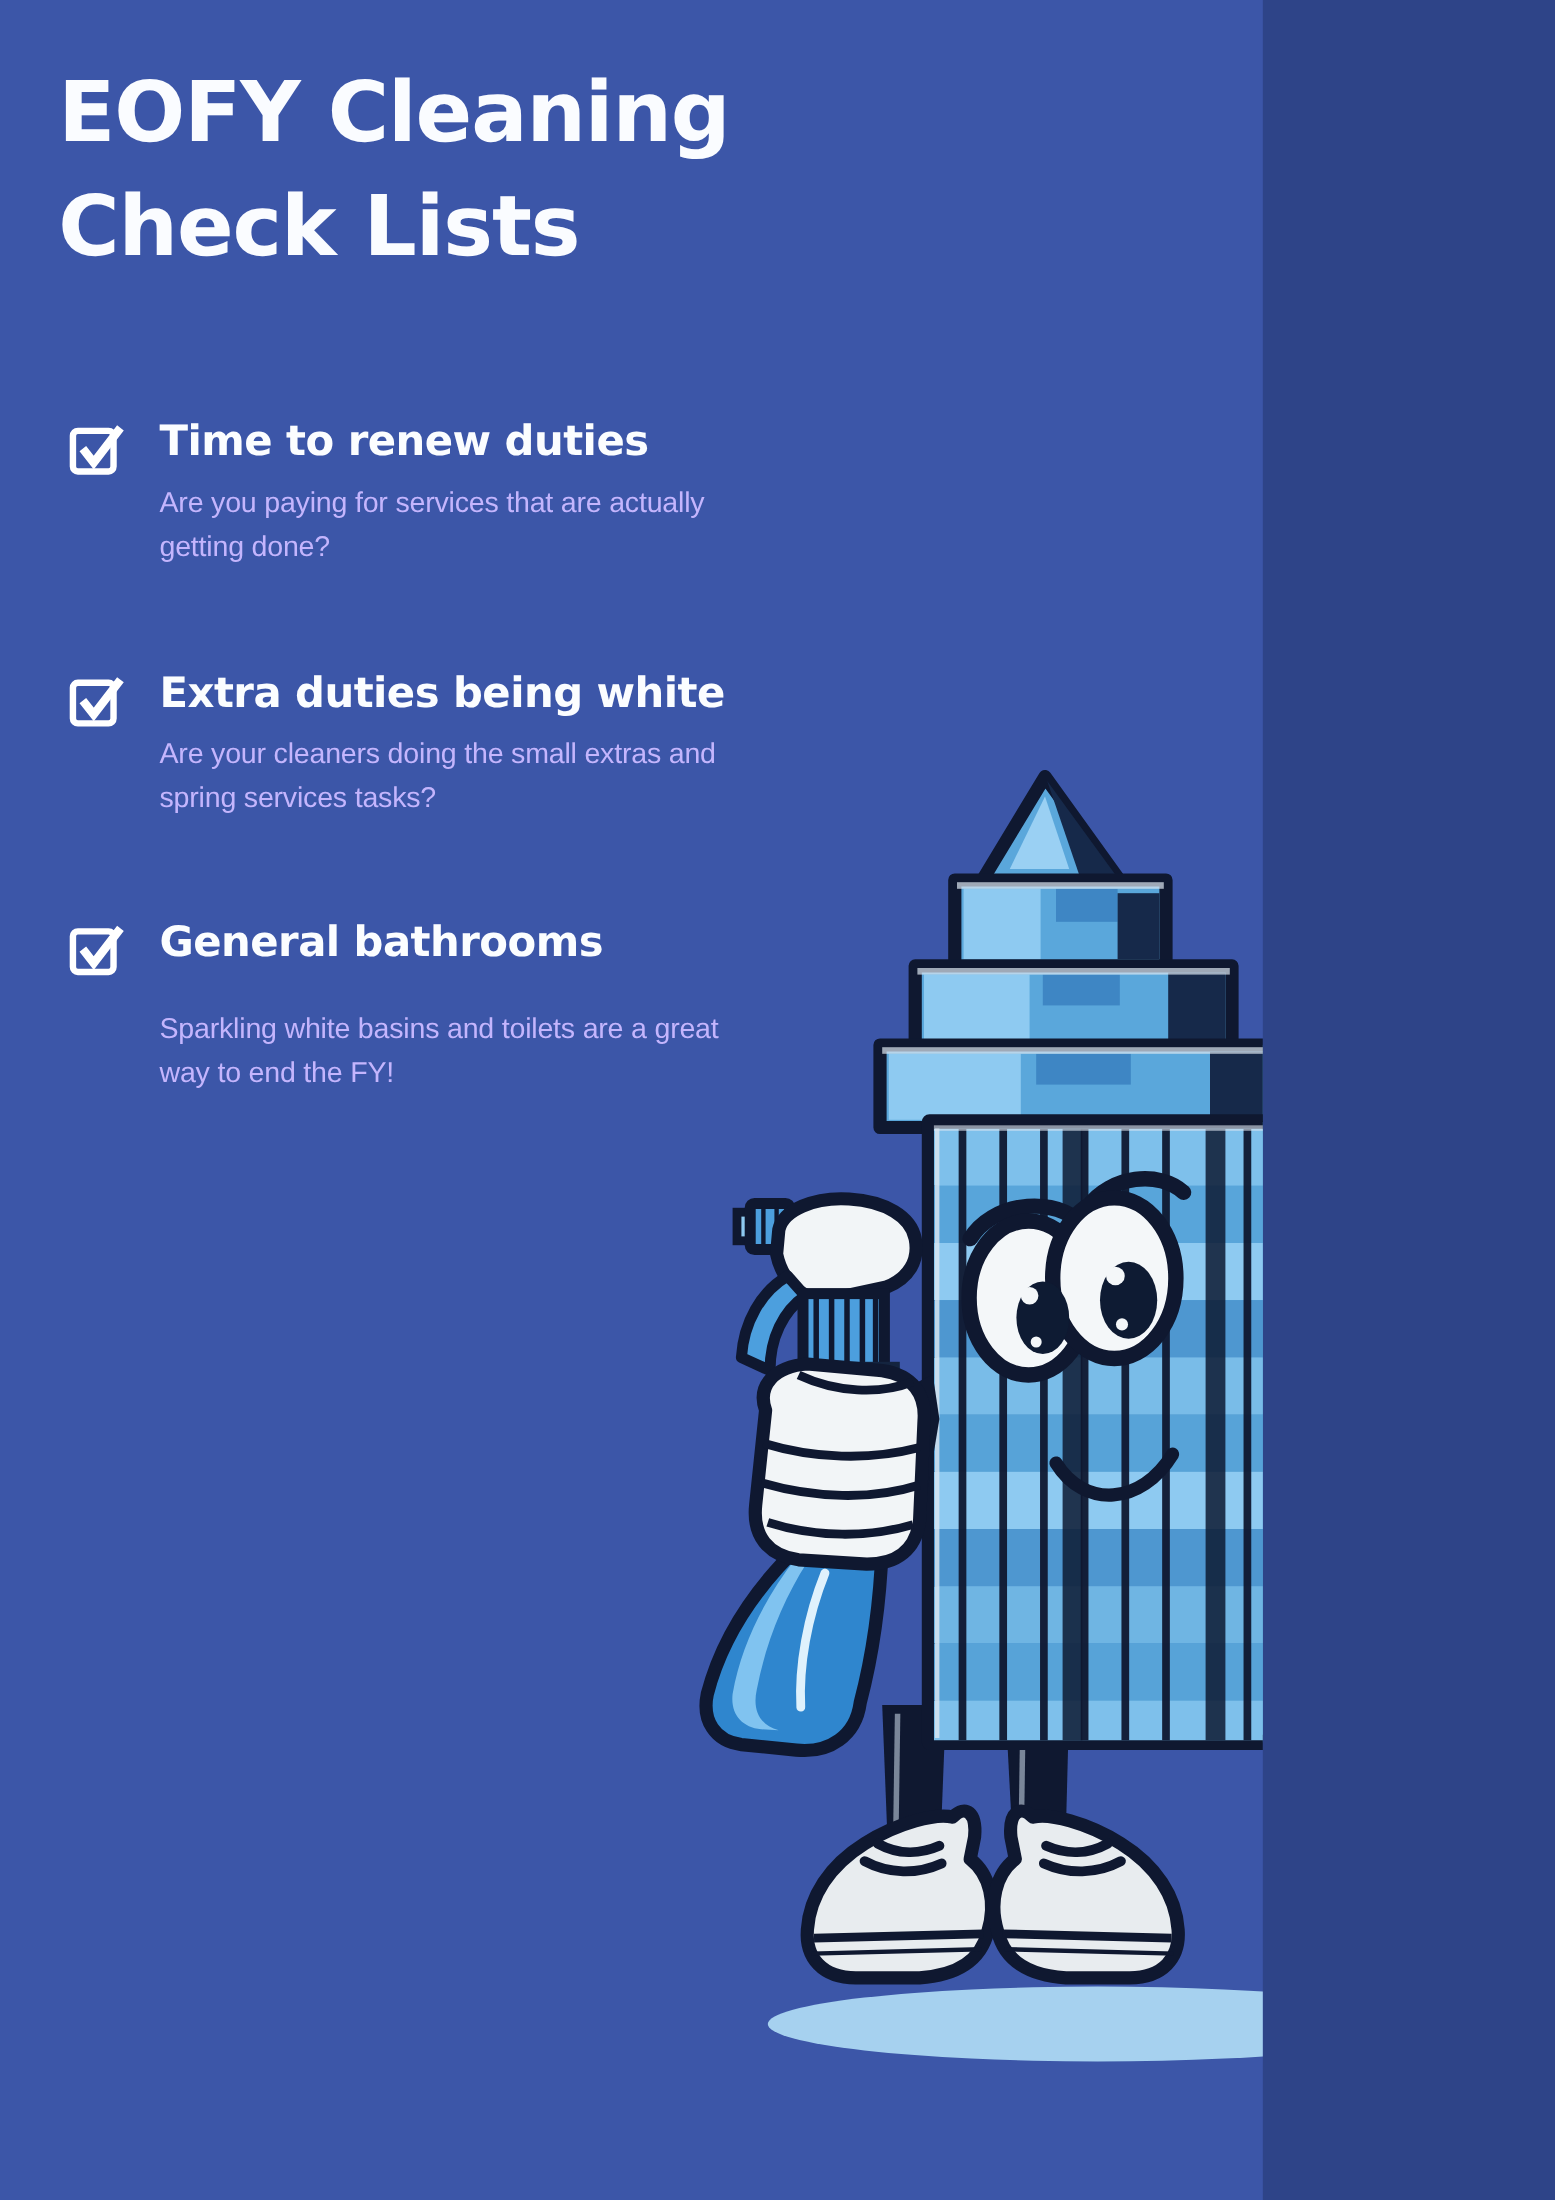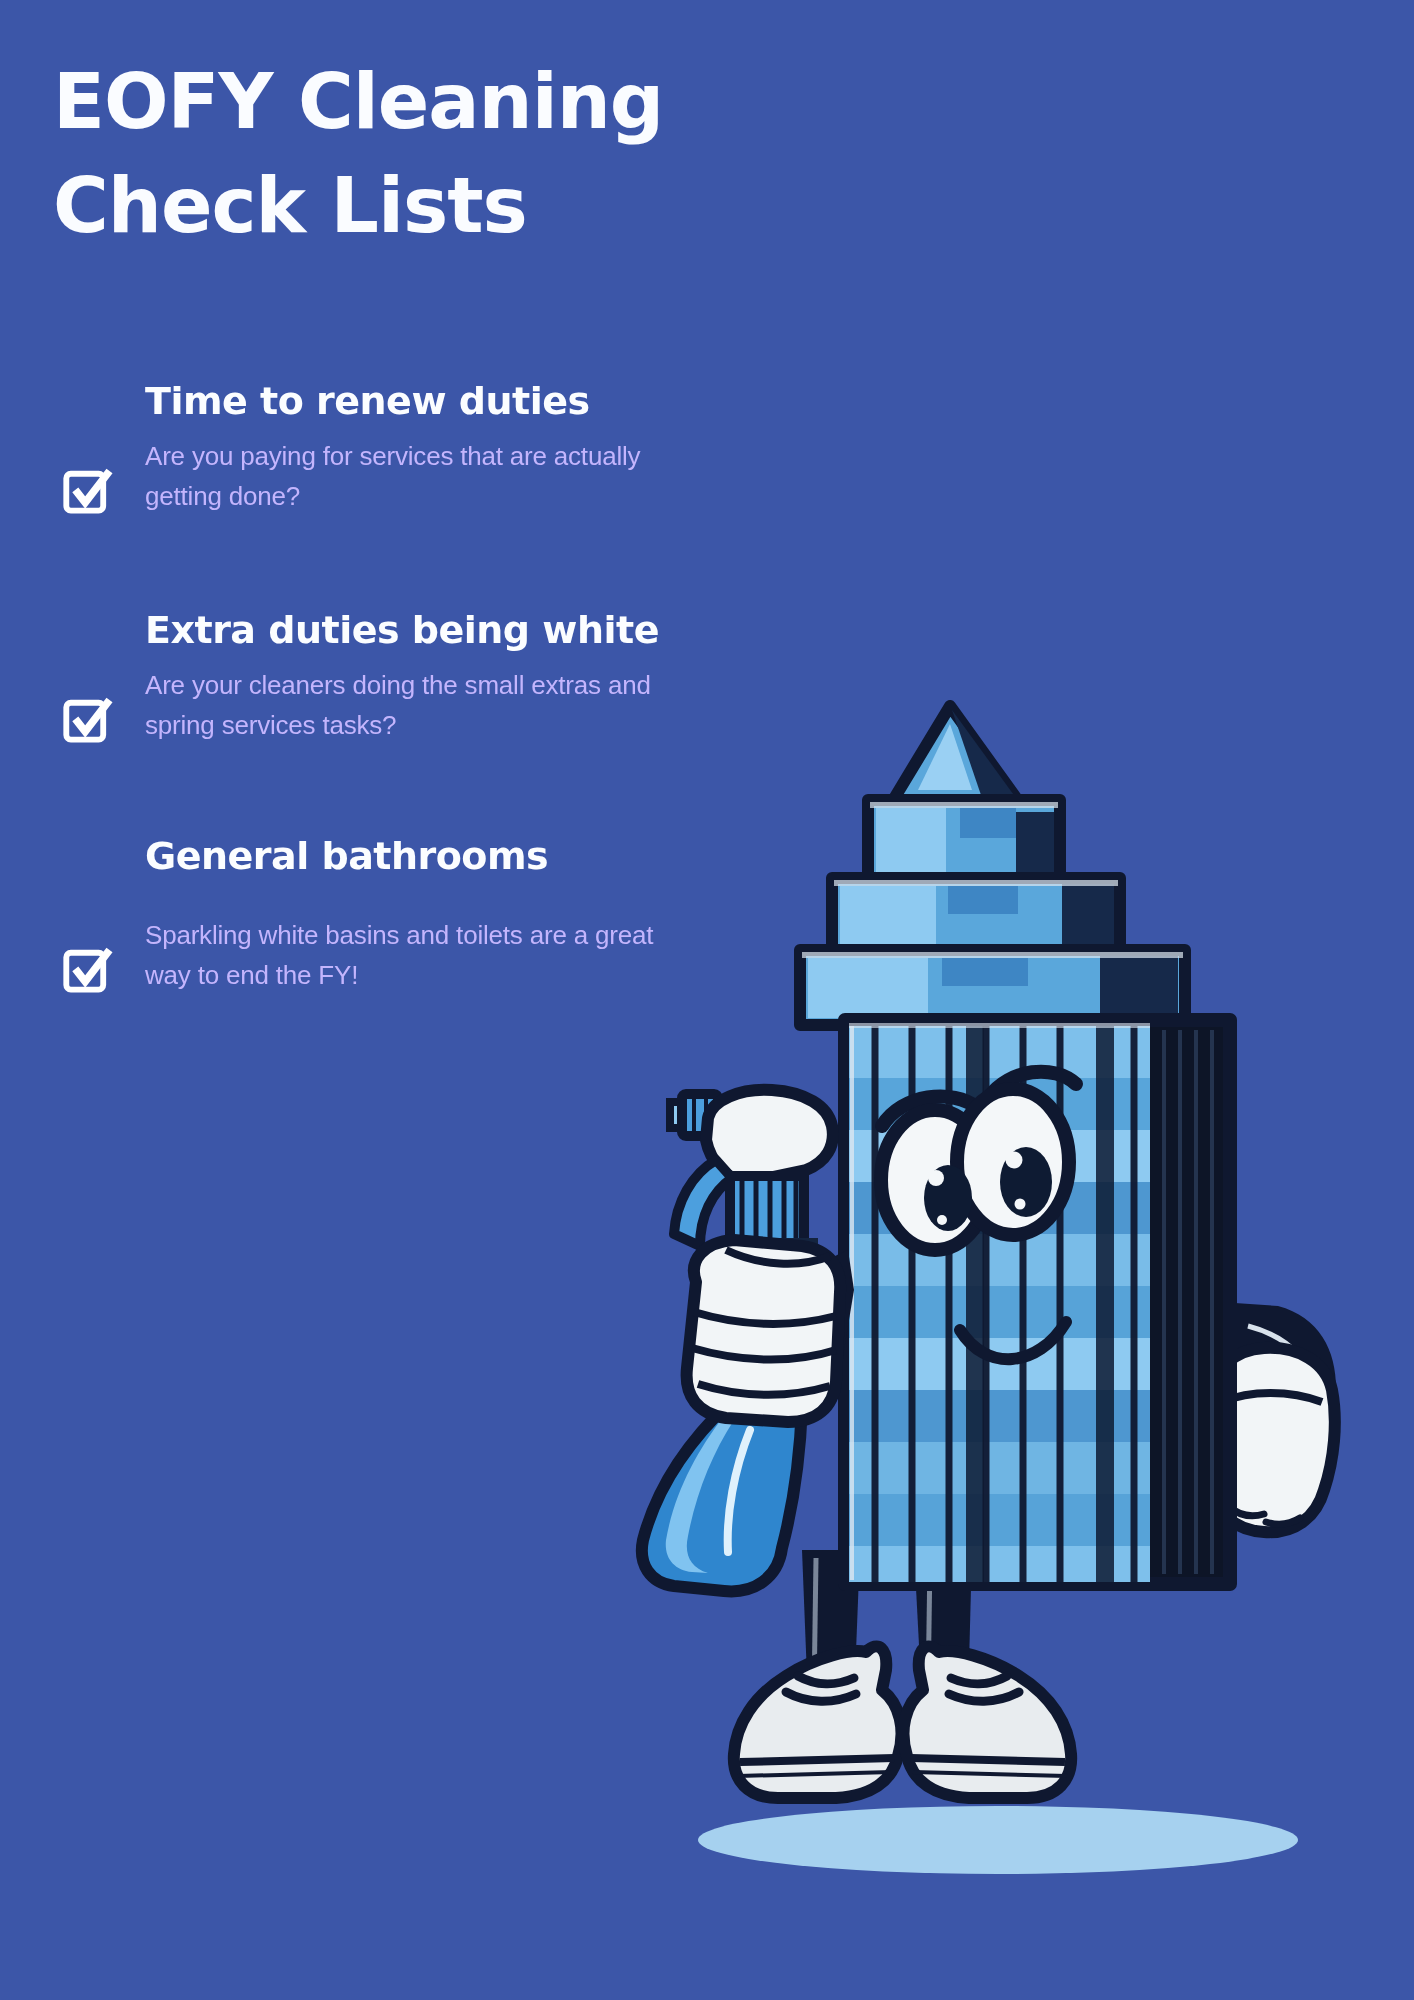--- a/index.html
+++ b/index.html
@@ -1,34 +1,34 @@
 <!DOCTYPE html>
 <html><head>
 <meta charset="utf-8">
 <style>
   html,body{margin:0;padding:0;background:#2e4488;}
   #poster{
     position:relative;
-    width:1414px;height:2000px;
+    width:1148px;height:2000px;
     background:#3C56A8;
     overflow:hidden;
     font-family:"Liberation Sans", sans-serif;
   }
   .title{
     position:absolute;left:53px;top:50px;
     font-family:"DejaVu Sans", sans-serif;
     font-weight:bold;
     font-size:76px;line-height:104px;
     letter-spacing:-1px;
     color:#FAFCFF;
     white-space:pre-line;
   }
   .check-item{
     position:absolute;left:60px;
-    display:flex;align-items:flex-end;
+    display:flex;align-items:flex-start;
   }
   .check-item .box-icon{flex:0 0 auto;width:54px;height:54px;margin-top:2px;}
   .check-item .texts{margin-left:31px;}
   .item-title{
     font-family:"DejaVu Sans", sans-serif;
     font-weight:bold;
     font-size:38px;line-height:46px;
     letter-spacing:-0.5px;
     color:#FBFDFF;
   }

